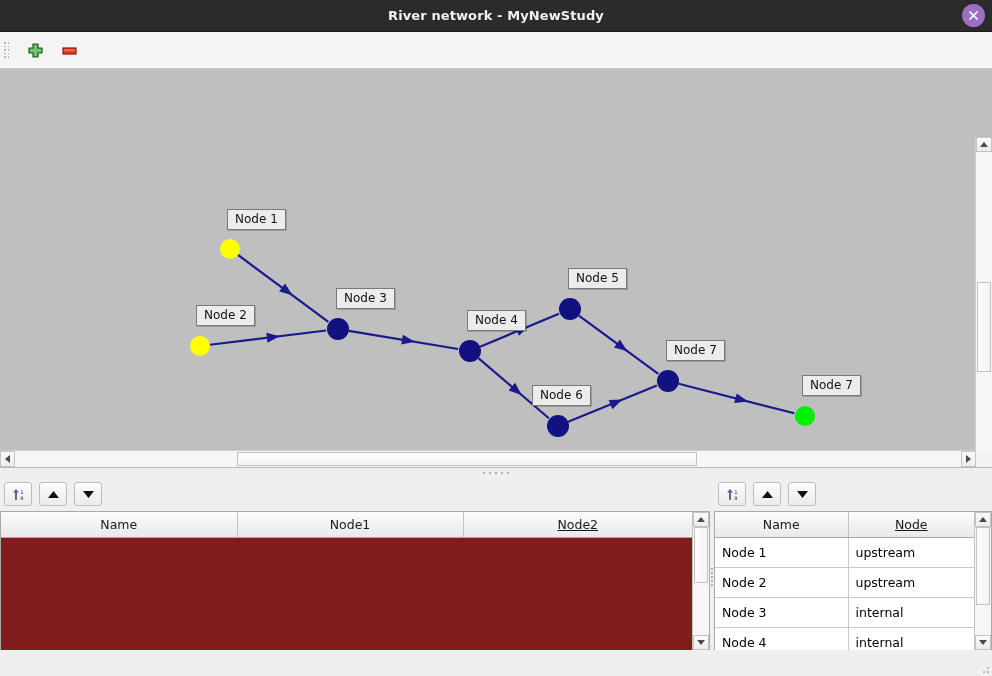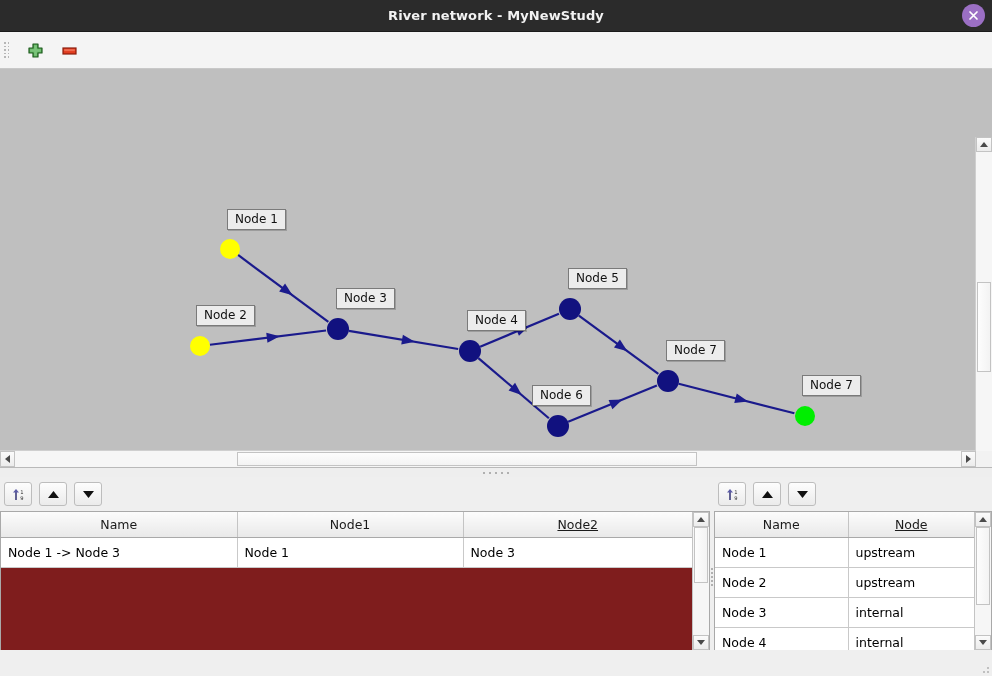--- a/index.html
+++ b/index.html
@@ -270,25 +270,20 @@
                 <col>
               </colgroup>
             <thead>
               <tr>
                 <th>Name</th>
                 <th>Node1</th>
                 <th>Node2</th>
               </tr>
             </thead>
             <tbody id="branches-body">
-                <tr>
-                  <td>Node 1 -&gt; Node 3</td>
-                  <td>Node 1</td>
-                  <td>Node 3</td>
-                </tr>
               </tbody>
           </table>
         </div>
         <div class="tbl-vscroll">
           <div class="btn">
               <span class="tri tri-up"></span>
             </div>
           <div class="track">
             <div class="thumb"></div>
           </div>

